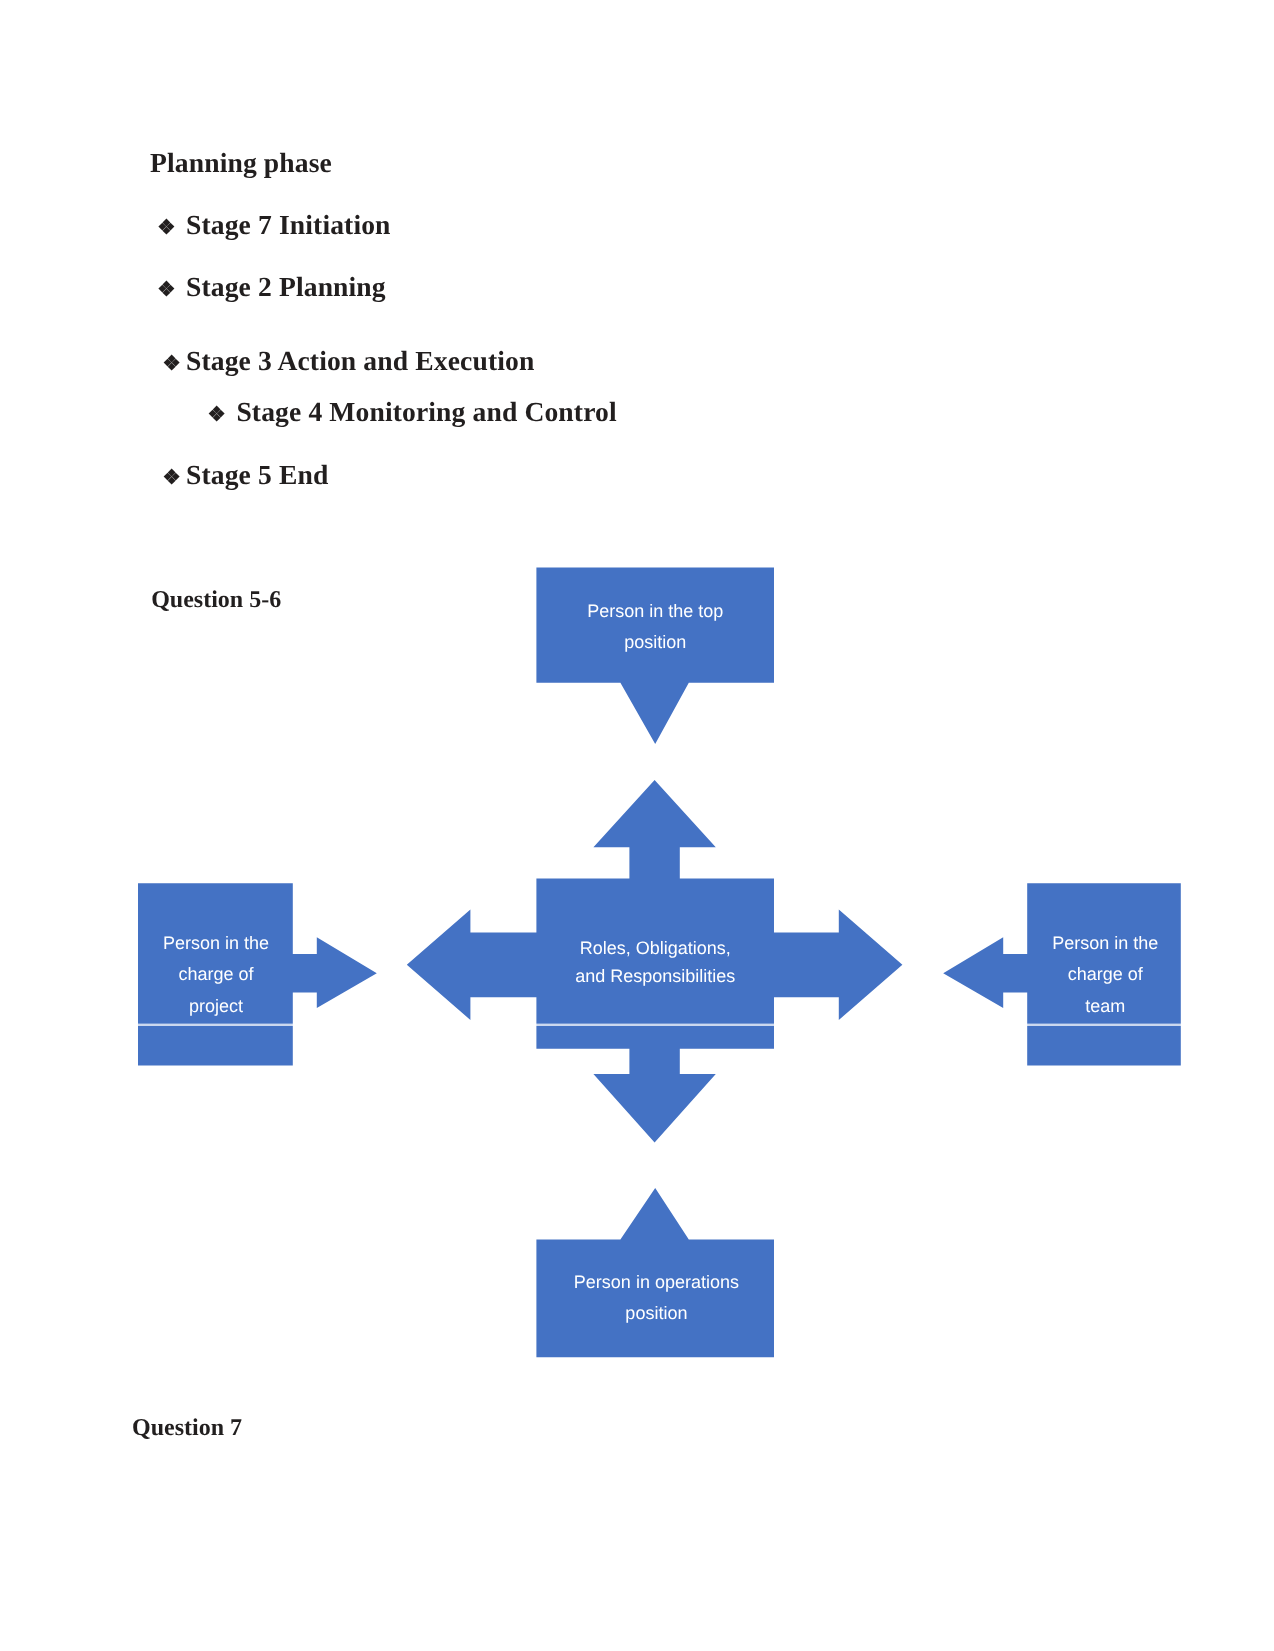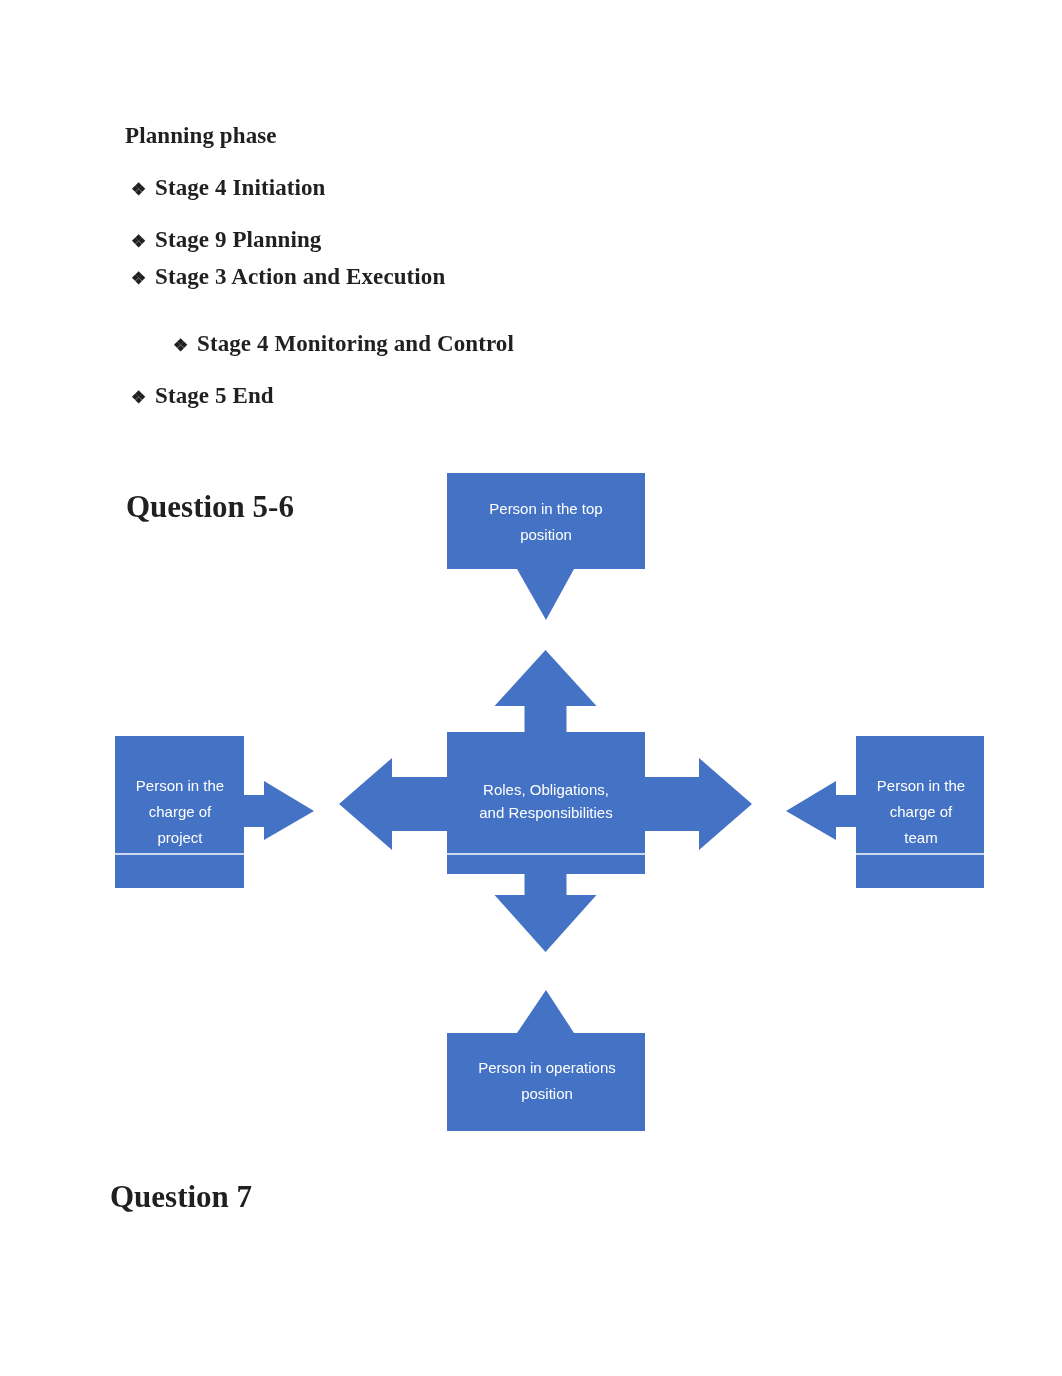--- a/index.html
+++ b/index.html
@@ -6,38 +6,38 @@
   body{
     width:1062px;height:1376px;background:#ffffff;
     font-family:"Liberation Serif",serif;
     position:relative;overflow:hidden;
   }
   .page{position:absolute;left:0;top:0;width:1062px;height:1107px;background:#fff;}
   .txt{position:absolute;color:#221f1f;white-space:nowrap;}
   .hdg{font-size:23px;font-weight:bold;letter-spacing:0.1px;}
   .bul{font-size:23px;font-weight:bold;letter-spacing:0.1px;}
   .bulmark{display:inline-block;width:24px;font-size:17px;vertical-align:0px;}
-  .qlabel{font-size:31px;font-weight:bold;}
+  .qlabel{font-size:20px;font-weight:bold;}
   svg.diagram{position:absolute;left:0;top:0;}
   .shapetext{fill:#ffffff;font-family:"Liberation Sans",sans-serif;font-size:15px;text-anchor:middle;}
   .pageline{position:absolute;left:0;width:1062px;height:1.5px;background:rgba(255,255,255,0.72);}
 </style>
 </head>
 <body>
 
 <div class="page">
 
   <div class="txt hdg" style="left:125px;top:123px;">Planning phase</div>
 
   <div>
-  <div class="txt bul" style="left:131px;top:175px;"><span class="bulmark">❖</span><span>Stage 4 Initiation</span></div>
-  <div class="txt bul" style="left:131px;top:227px;"><span class="bulmark">❖</span><span>Stage 9 Planning</span></div>
-  <div class="txt bul" style="left:131px;top:264px;"><span class="bulmark">❖</span><span>Stage 3 Action and Execution</span></div>
+  <div class="txt bul" style="left:131px;top:175px;"><span class="bulmark">❖</span><span>Stage 7 Initiation</span></div>
+  <div class="txt bul" style="left:131px;top:227px;"><span class="bulmark">❖</span><span>Stage 2 Planning</span></div>
+  <div class="txt bul" style="left:131px;top:288px;text-align:center;"><span class="bulmark">❖</span><span>Stage 3 Action and Execution</span></div>
   <div class="txt bul" style="left:131px;top:331px;margin-left:42px;"><span class="bulmark">❖</span><span>Stage 4 Monitoring and Control</span></div>
-  <div class="txt bul" style="left:131px;top:383px;"><span class="bulmark">❖</span><span>Stage 5 End</span></div>
+  <div class="txt bul" style="left:131px;top:383px;text-align:center;"><span class="bulmark">❖</span><span>Stage 5 End</span></div>
   </div>
 
   <div class="txt qlabel" style="left:126px;top:489px;">Question 5-6</div>
   <div class="txt qlabel" style="left:110px;top:1179px;">Question 7</div>
 
   <svg class="diagram" width="1062" height="1376" viewBox="0 0 1062 1376">
 
     <g>
       <path fill="#4472c4" d="M447,473 L645,473 L645,569 L574,569 L546,620 L517,569 L447,569 Z"></path>
       <text class="shapetext" x="546" y="514">Person in the top</text>

